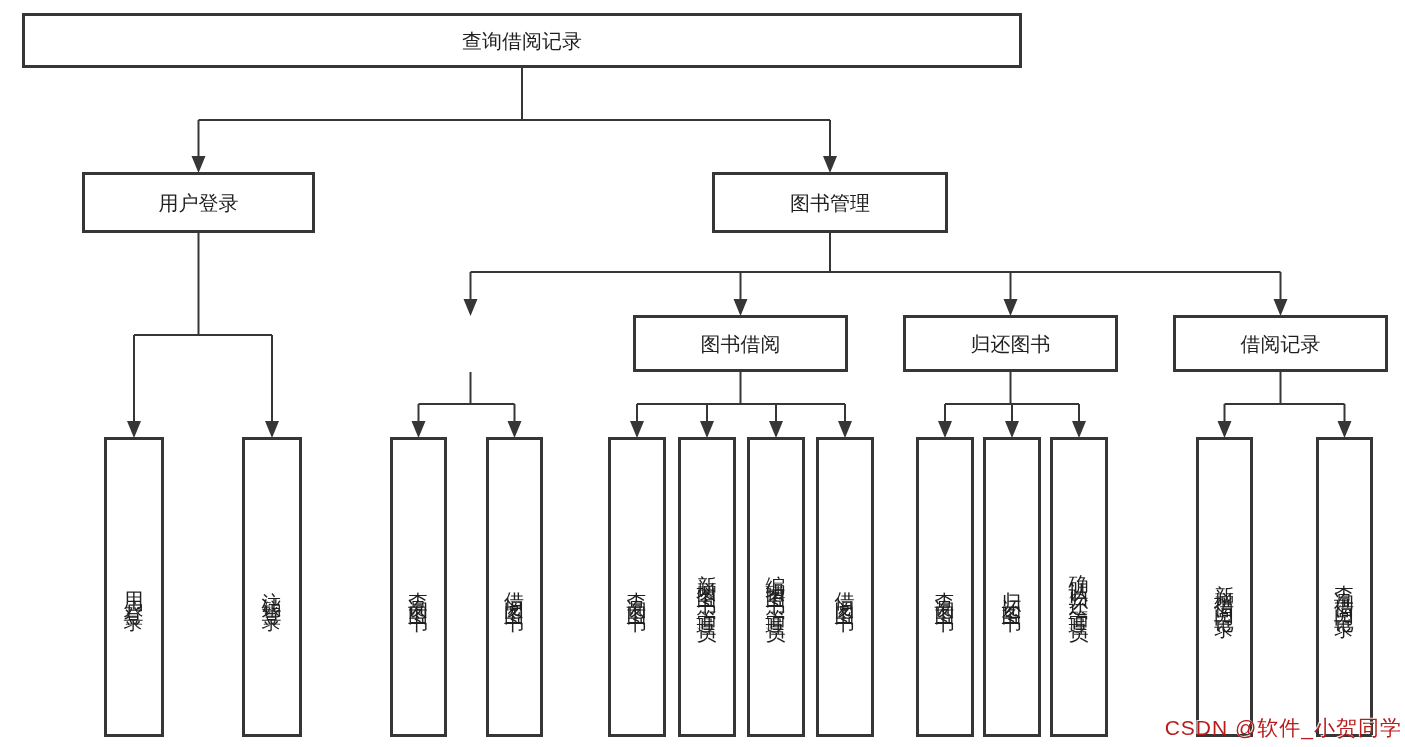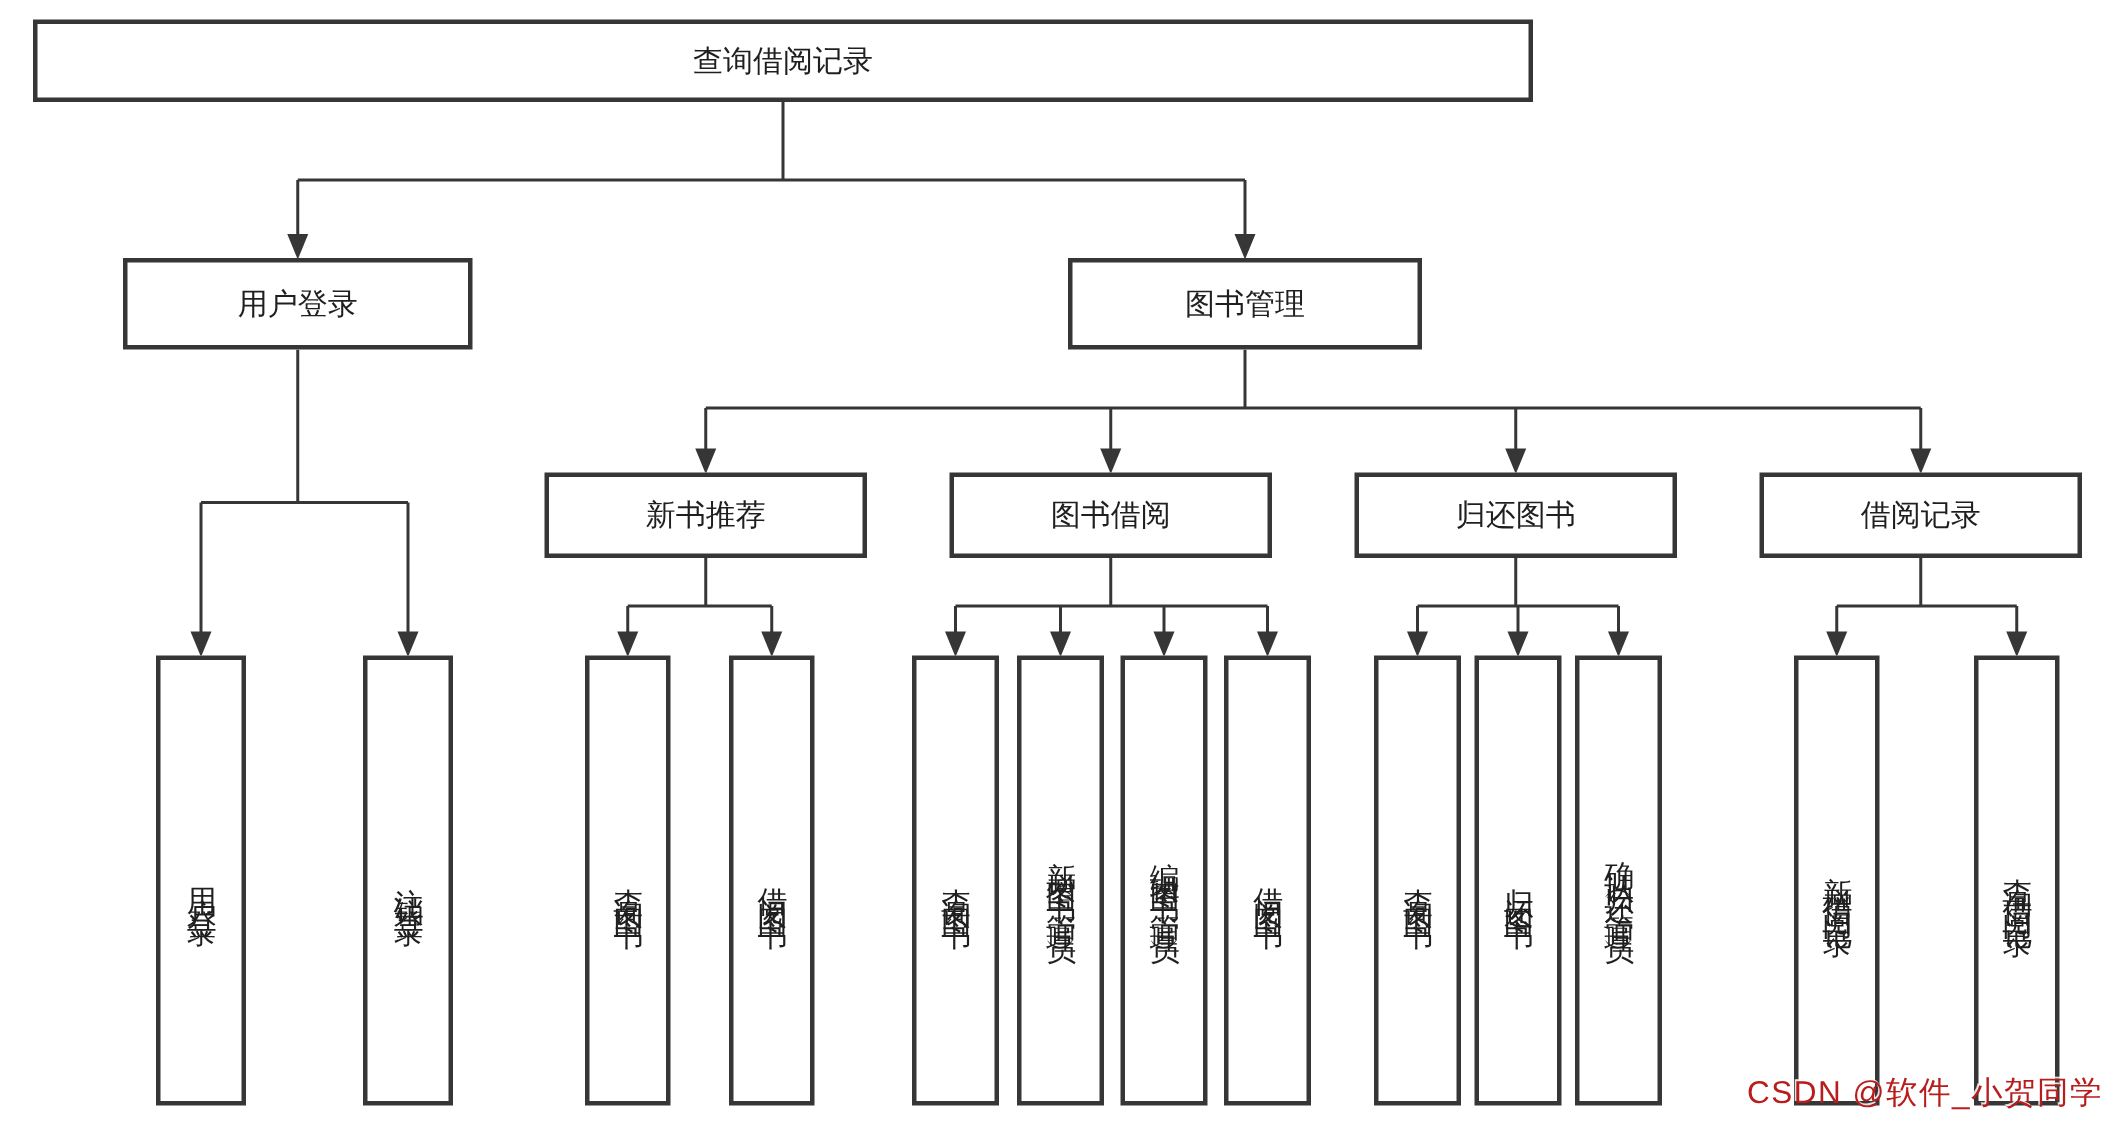--- a/index.html
+++ b/index.html
@@ -112,21 +112,20 @@
       <path d="M1217.5 421 H1231.5 L1224.5 438 Z"></path>
       <path d="M1337.5 421 H1351.5 L1344.5 438 Z"></path>
     </g>
   </svg>
 
   <div class="node h" style="left:22px; top:13px; width:1000px; height:55px;">查询借阅记录</div>
 
   <div class="node h" style="left:82px; top:172px; width:233px; height:61px;">用户登录</div>
   <div class="node h" style="left:712px; top:172px; width:236px; height:61px;">图书管理</div>
 
-  <div class="node h" style="left:363px; top:315px; width:215px; height:57px;">新书推荐</div>
   <div class="node h" style="left:633px; top:315px; width:215px; height:57px;">图书借阅</div>
   <div class="node h" style="left:903px; top:315px; width:215px; height:57px;">归还图书</div>
   <div class="node h" style="left:1173px; top:315px; width:215px; height:57px;text-align:right;">借阅记录</div>
 
   <div class="node v" style="left:104px; top:437px; width:60px; height:300px;">用户登录</div>
   <div class="node v" style="left:242px; top:437px; width:60px; height:300px;">注销登录</div>
 
   <div class="node v" style="left:390px; top:437px; width:57px; height:300px;">查询图书</div>
   <div class="node v" style="left:486px; top:437px; width:57px; height:300px;">借阅图书</div>
 

